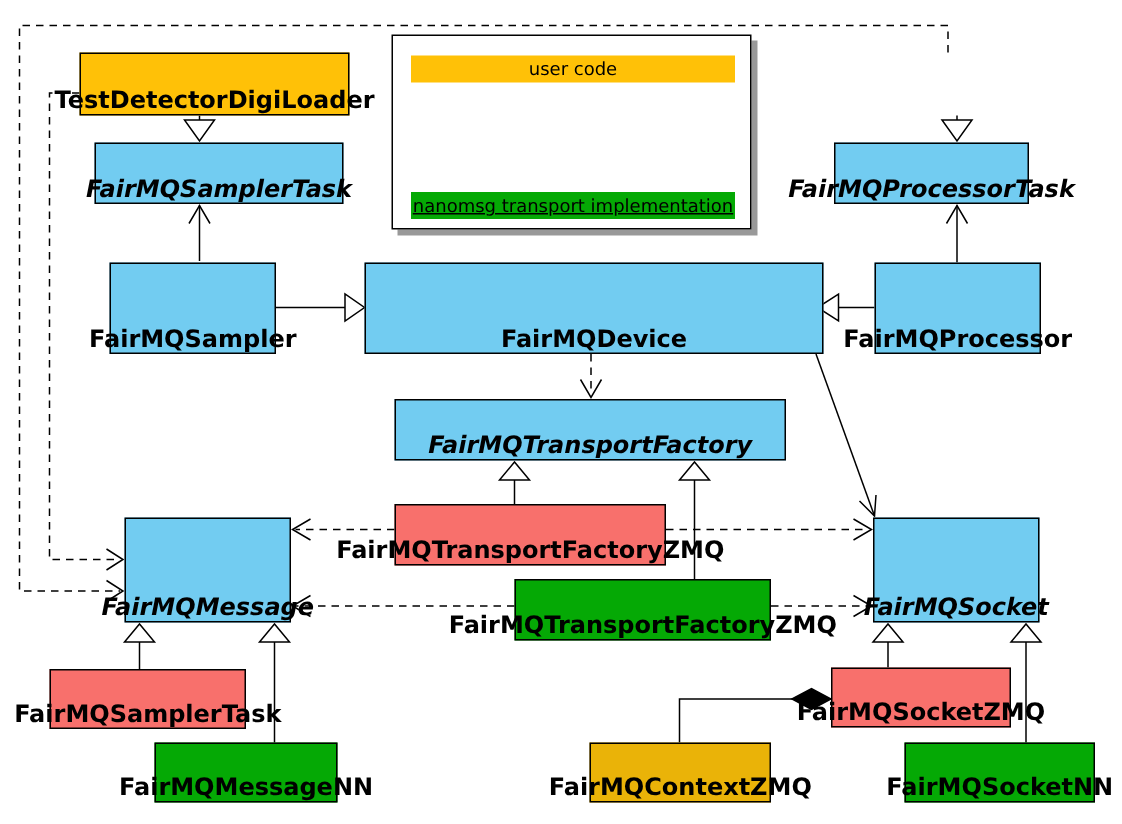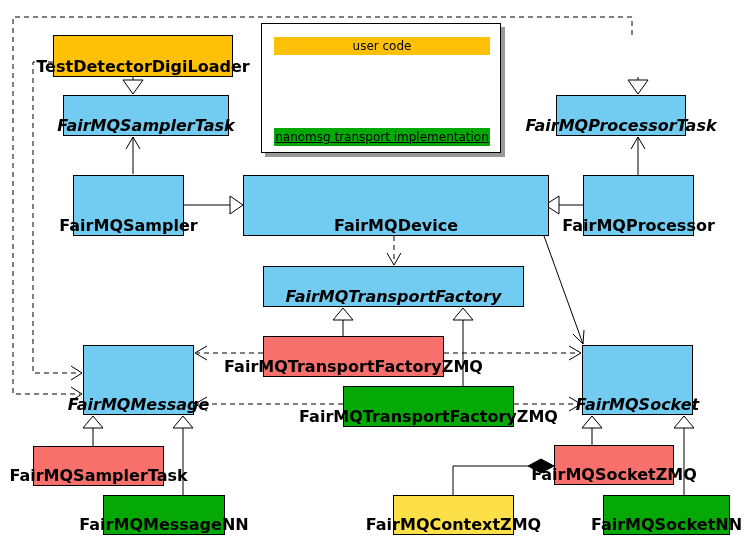--- a/index.html
+++ b/index.html
@@ -185,21 +185,21 @@
   </div>
 
   <div class="cbox" style="left: 33px; top: 446px; width: 131px; height: 40px; background-color: rgb(248, 112, 108);">
     <span>FairMQSamplerTask</span>
   </div>
 
   <div class="cbox" style="left: 103px; top: 495px; width: 122px; height: 40px; background-color: rgb(5, 169, 5);">
     <span>FairMQMessageNN</span>
   </div>
 
-  <div class="cbox" style="left: 393px; top: 495px; width: 121px; height: 40px; background-color: #fde047;">
+  <div class="cbox" style="left: 393px; top: 495px; width: 121px; height: 40px; background-color: #eab308;">
     <span>FairMQContextZMQ</span>
   </div>
 
   <div class="cbox" style="left: 554px; top: 445px; width: 120px; height: 40px; background-color: rgb(248, 112, 108);">
     <span>FairMQSocketZMQ</span>
   </div>
 
   <div class="cbox" style="left: 603px; top: 495px; width: 127px; height: 40px; background-color: rgb(5, 169, 5);">
     <span>FairMQSocketNN</span>
   </div>

